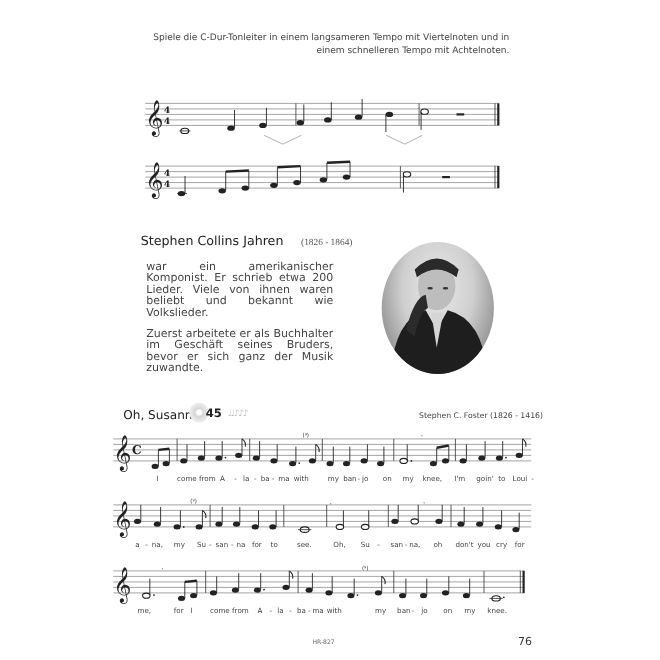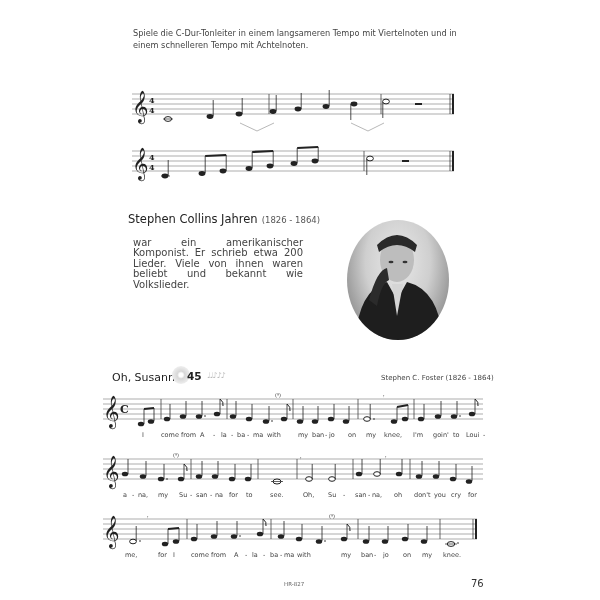--- a/index.html
+++ b/index.html
@@ -1,32 +1,32 @@
 <!DOCTYPE html>
 <html><head>
 <meta charset="utf-8">
 <style>
   html, body { margin:0; padding:0; background:#ffffff; }
   body { width:600px; height:600px; position:relative; overflow:hidden;
          font-family:"DejaVu Sans", sans-serif; color:#3a3a3a; }
   .abs { position:absolute; }
-  .intro { left:133px; top:28px; width:330px; font-size:8.2px; line-height:11.5px; color:#444; }
+  .intro { left:133px; top:28px; width:330px; font-size:8.2px; line-height:11.5px; color:#444;text-align:right; }
   .intro p { margin:0 0 12px 0; }
   svg { position:absolute; overflow:visible; }
   .staff line { stroke:#8a8a8a; stroke-width:0.7; }
   .bar { stroke:#444; stroke-width:0.8; }
   .note { fill:#222; }
   .hollow { fill:#fff; stroke:#222; stroke-width:1; }
   .stem { stroke:#222; stroke-width:0.8; }
   .beam { stroke:#222; stroke-width:2.2; }
   .clef { font-family:"DejaVu Serif", serif; fill:#222; }
   .tsig { font-family:"DejaVu Serif", serif; font-weight:bold; fill:#222; }
   .bracket { fill:none; stroke:#999; stroke-width:0.7; }
   .bio-title { left:128px; top:212px; font-size:11.5px; color:#222; }
-  .bio-title .years { font-size:8.5px; color:#555; margin-left:4px; }
+  .bio-title .years { font-size:8.5px; color:#555; margin-left:16px;font-family:Liberation Serif, serif; }
   .bio { left:133px; top:238px; width:170px; font-size:10px; line-height:10.4px; color:#444; text-align:justify; }
   .bio p { margin:0 0 9px 0; }
   .portrait { left:347px; top:220px; width:102px; height:120px; border-radius:50%;
     background:radial-gradient(ellipse at 50% 35%, #e9e9e9 0%, #cfcfcf 45%, #9a9a9a 75%, #f4f4f4 100%); overflow:hidden; }
   .song-title { left:100px; top:371px; font-size:11px; color:#222;margin-left:12px; }
   .cd { left:172px; top:366px; width:18px; height:18px; border-radius:50%;
         background:radial-gradient(circle, #fff 15%, #d7d7d7 30%, #eee 70%, #fff 100%); }
   .track { left:187px; top:370px; font-size:10.5px; font-weight:bold; color:#222;text-align:center; }
   .dots { left:207px; top:371px; font-size:8px; color:#bbb; letter-spacing:-1px; }
   .credit { left:381px; top:374px; font-size:7px; color:#444; }
@@ -112,38 +112,39 @@
   <rect x="270" y="15" width="7" height="2" fill="#222"></rect>
   <line x1="318" y1="6" x2="318" y2="26" stroke="#222" stroke-width="0.7"></line>
     <line x1="321" y1="6" x2="321" y2="26" stroke="#222" stroke-width="2"></line>
 </svg>
 
 <div class="abs bio-title">
   <span>Stephen Collins Jahren</span><span class="years">(1826 - 1864)</span>
 </div>
 <div class="abs bio">
   <p>war ein amerikanischer Komponist. Er schrieb etwa 200 Lieder. Viele von ihnen waren beliebt und bekannt wie Volkslieder.</p>
+  <p>Zuerst arbeitete er als Buchhalter im Geschäft seines Bruders, bevor er sich ganz der Musik zuwandte.</p>
 </div>
 <div class="abs portrait">
   <svg width="102" height="120">
     <ellipse cx="50" cy="40" rx="17" ry="22" fill="#bdbdbd"></ellipse>
     <path d="M30 25 Q50 5 70 25 L68 32 Q50 18 32 32 Z" fill="#2a2a2a"></path>
     <ellipse cx="44" cy="42" rx="2.5" ry="1.2" fill="#333"></ellipse>
       <ellipse cx="58" cy="42" rx="2.5" ry="1.2" fill="#333"></ellipse>
     <path d="M8 120 Q12 70 40 62 L50 80 L60 62 Q92 70 96 120 Z" fill="#1e1e1e"></path>
     <path d="M45 64 L50 96 L56 64 Z" fill="#d5d5d5"></path>
     <path d="M22 80 Q30 50 40 48 L42 60 Q34 64 30 86 Z" fill="#2b2b2b"></path>
   </svg>
 </div>
 
 <div class="abs song-title">Oh, Susanna</div>
 <div class="abs cd"></div>
 <div class="abs track">45</div>
 <div class="abs dots">♩♩♪♪♪</div>
-<div class="abs credit">Stephen C. Foster (1826 - 1864)</div>
+<div class="abs credit">Stephen C. Foster (1826 - 1416)</div>
 
 <svg style="left:103px;top:395px;" width="380" height="50">
   <g class="staff">
       <line x1="0" y1="4" x2="380" y2="4"></line>
       <line x1="0" y1="9" x2="380" y2="9"></line>
       <line x1="0" y1="14" x2="380" y2="14"></line>
       <line x1="0" y1="19" x2="380" y2="19"></line>
       <line x1="0" y1="24" x2="380" y2="24"></line>
     </g>
   <text class="clef" x="0" y="26" font-size="28">𝄞</text>

